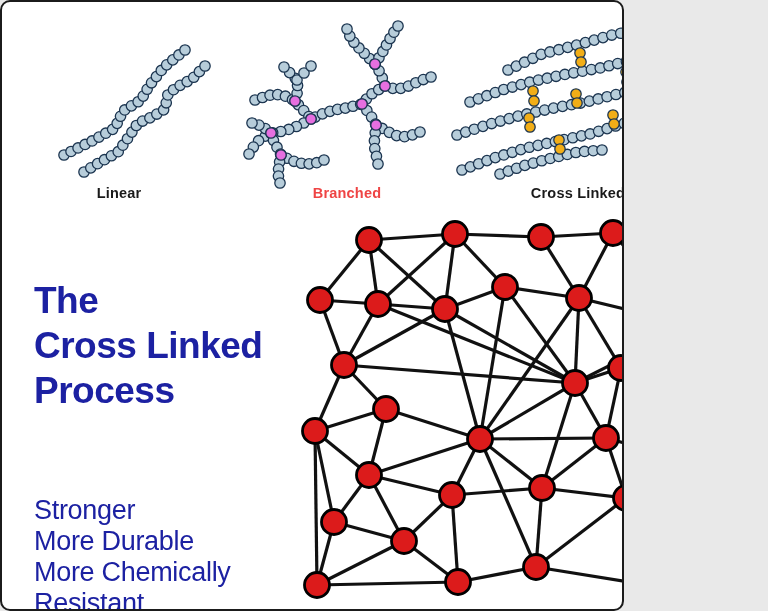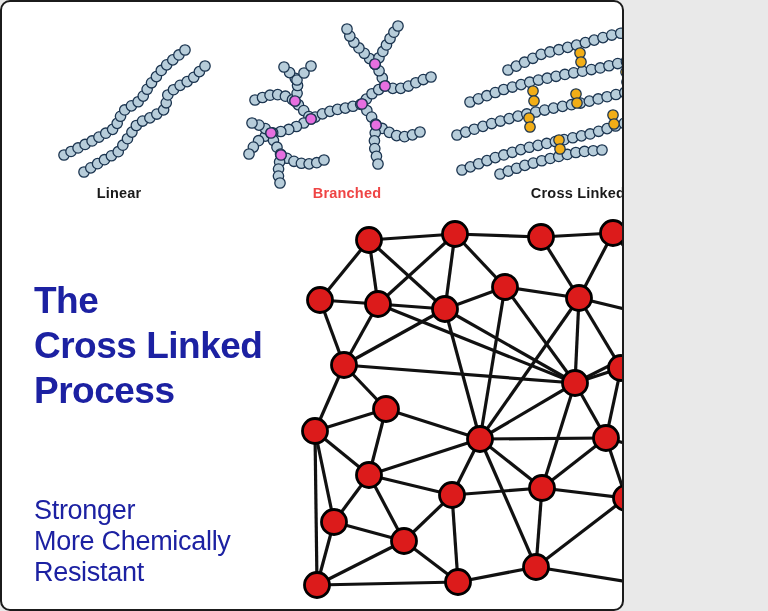--- a/index.html
+++ b/index.html
@@ -470,17 +470,18 @@
   <div class="diagram-label" id="label-crosslinked" style="color: rgb(26, 26, 26);">Cross Linked</div>
 
   <div class="headline" id="headline-block" style="color: rgb(28, 33, 162);">
     <div>The</div>
     <div>Cross Linked</div>
     <div>Process</div>
   </div>
 
   <div class="subtext" id="subtext-block" style="color: rgb(28, 33, 162);">
     <div>Stronger</div>
+    <div>More Durable</div>
     <div>More Chemically</div>
     <div>Resistant</div>
   </div>
 
 </div>
 
 </body></html>

